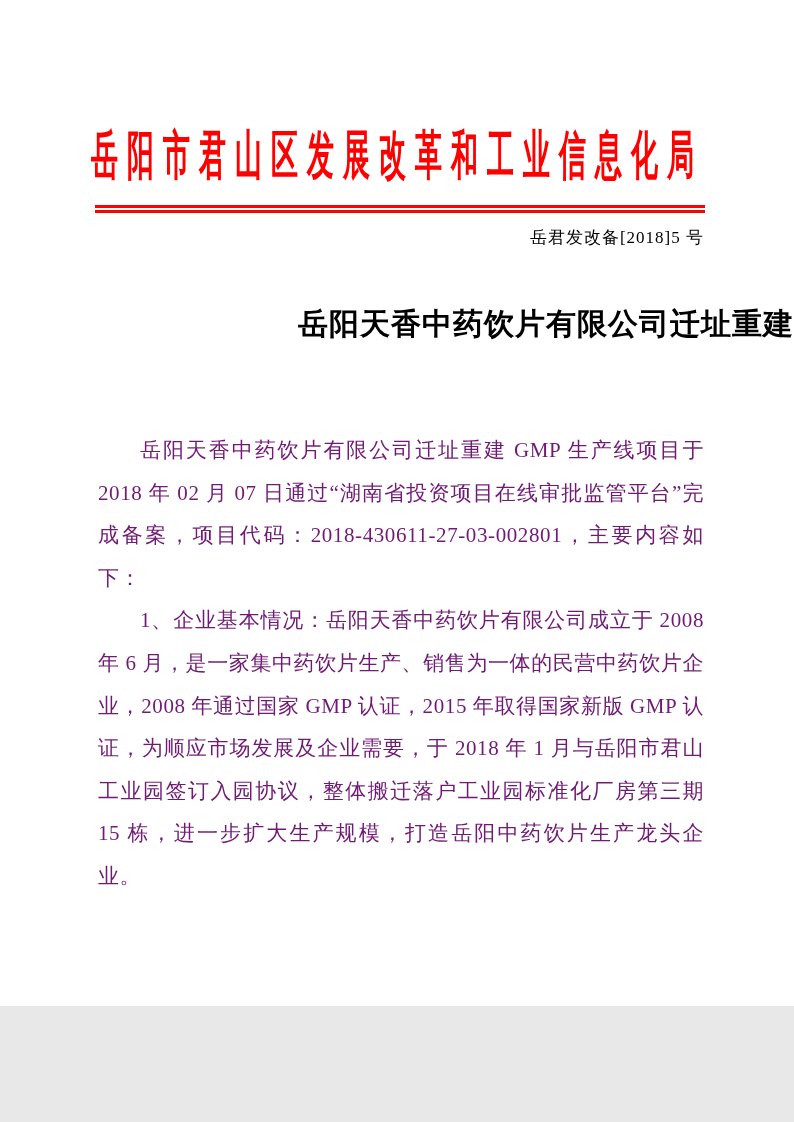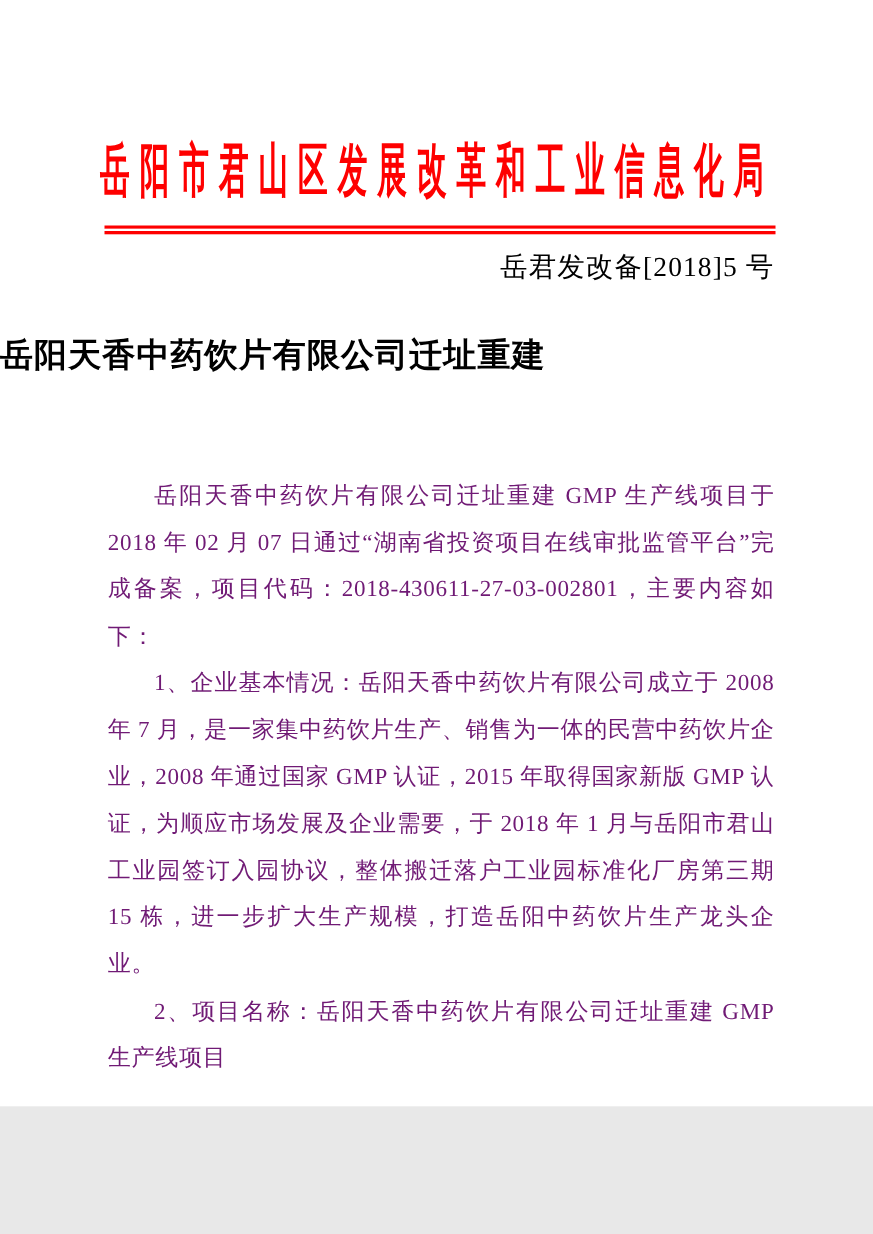--- a/index.html
+++ b/index.html
@@ -48,33 +48,33 @@
   }
   .header-rule .r1 { height: 3px; background: #fe0000; }
   .header-rule .gap { height: 2px; background: #ffffff; }
   .header-rule .r2 { height: 3px; background: #fe0000; }
 
   
   .doc-number {
     position: absolute;
     top: 226px;
     right: 90px;
-    font-size: 25px;
+    font-size: 17px;
     letter-spacing: 1px;
     color: #000000;
     white-space: nowrap;
   }
 
   
   .doc-title {
     position: absolute;
     top: 301px;
     left: 0;
     right: 0;
-    text-align: left;
+    text-align: right;
     font-weight: bold;
     font-size: 30px;
     line-height: 46px;
     letter-spacing: 1px;
     color: #000000;
   }
 
   
   .doc-body {
     position: absolute;
@@ -119,22 +119,21 @@
   </div>
 
   <div class="doc-number">岳君发改备[2018]5 号</div>
 
   <div class="doc-title">
     <div>岳阳天香中药饮片有限公司迁址重建</div>
   </div>
 
   <div class="doc-body">
     <p>岳阳天香中药饮片有限公司迁址重建 GMP 生产线项目于 2018 年 02 月 07 日通过“湖南省投资项目在线审批监管平台”完成备案，项目代码：2018-430611-27-03-002801，主要内容如下：</p>
-    <p>1、企业基本情况：岳阳天香中药饮片有限公司成立于 2008 年 7 月，是一家集中药饮片生产、销售为一体的民营中药饮片企业，2008 年通过国家 GMP 认证，2015 年取得国家新版 GMP 认证，为顺应市场发展及企业需要，于 2018 年 1 月与岳阳市君山工业园签订入园协议，整体搬迁落户工业园标准化厂房第三期 15 栋，进一步扩大生产规模，打造岳阳中药饮片生产龙头企业。</p>
-    <p>2、项目名称：岳阳天香中药饮片有限公司迁址重建 GMP 生产线项目</p>
+    <p>1、企业基本情况：岳阳天香中药饮片有限公司成立于 2008 年 6 月，是一家集中药饮片生产、销售为一体的民营中药饮片企业，2008 年通过国家 GMP 认证，2015 年取得国家新版 GMP 认证，为顺应市场发展及企业需要，于 2018 年 1 月与岳阳市君山工业园签订入园协议，整体搬迁落户工业园标准化厂房第三期 15 栋，进一步扩大生产规模，打造岳阳中药饮片生产龙头企业。</p>
   </div>
 
   <div class="footer-rule">
     <div class="r1"></div>
     <div class="gap"></div>
     <div class="r2"></div>
   </div>
 
 </div>
 

